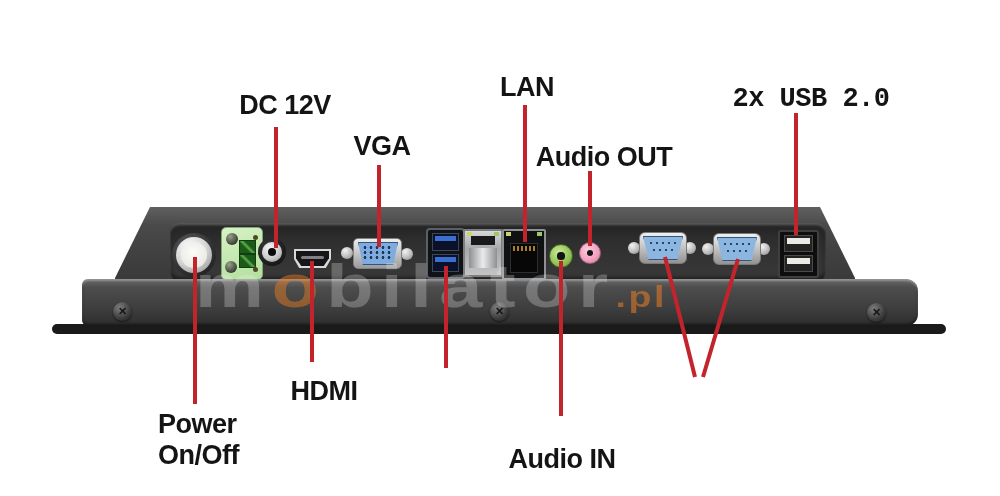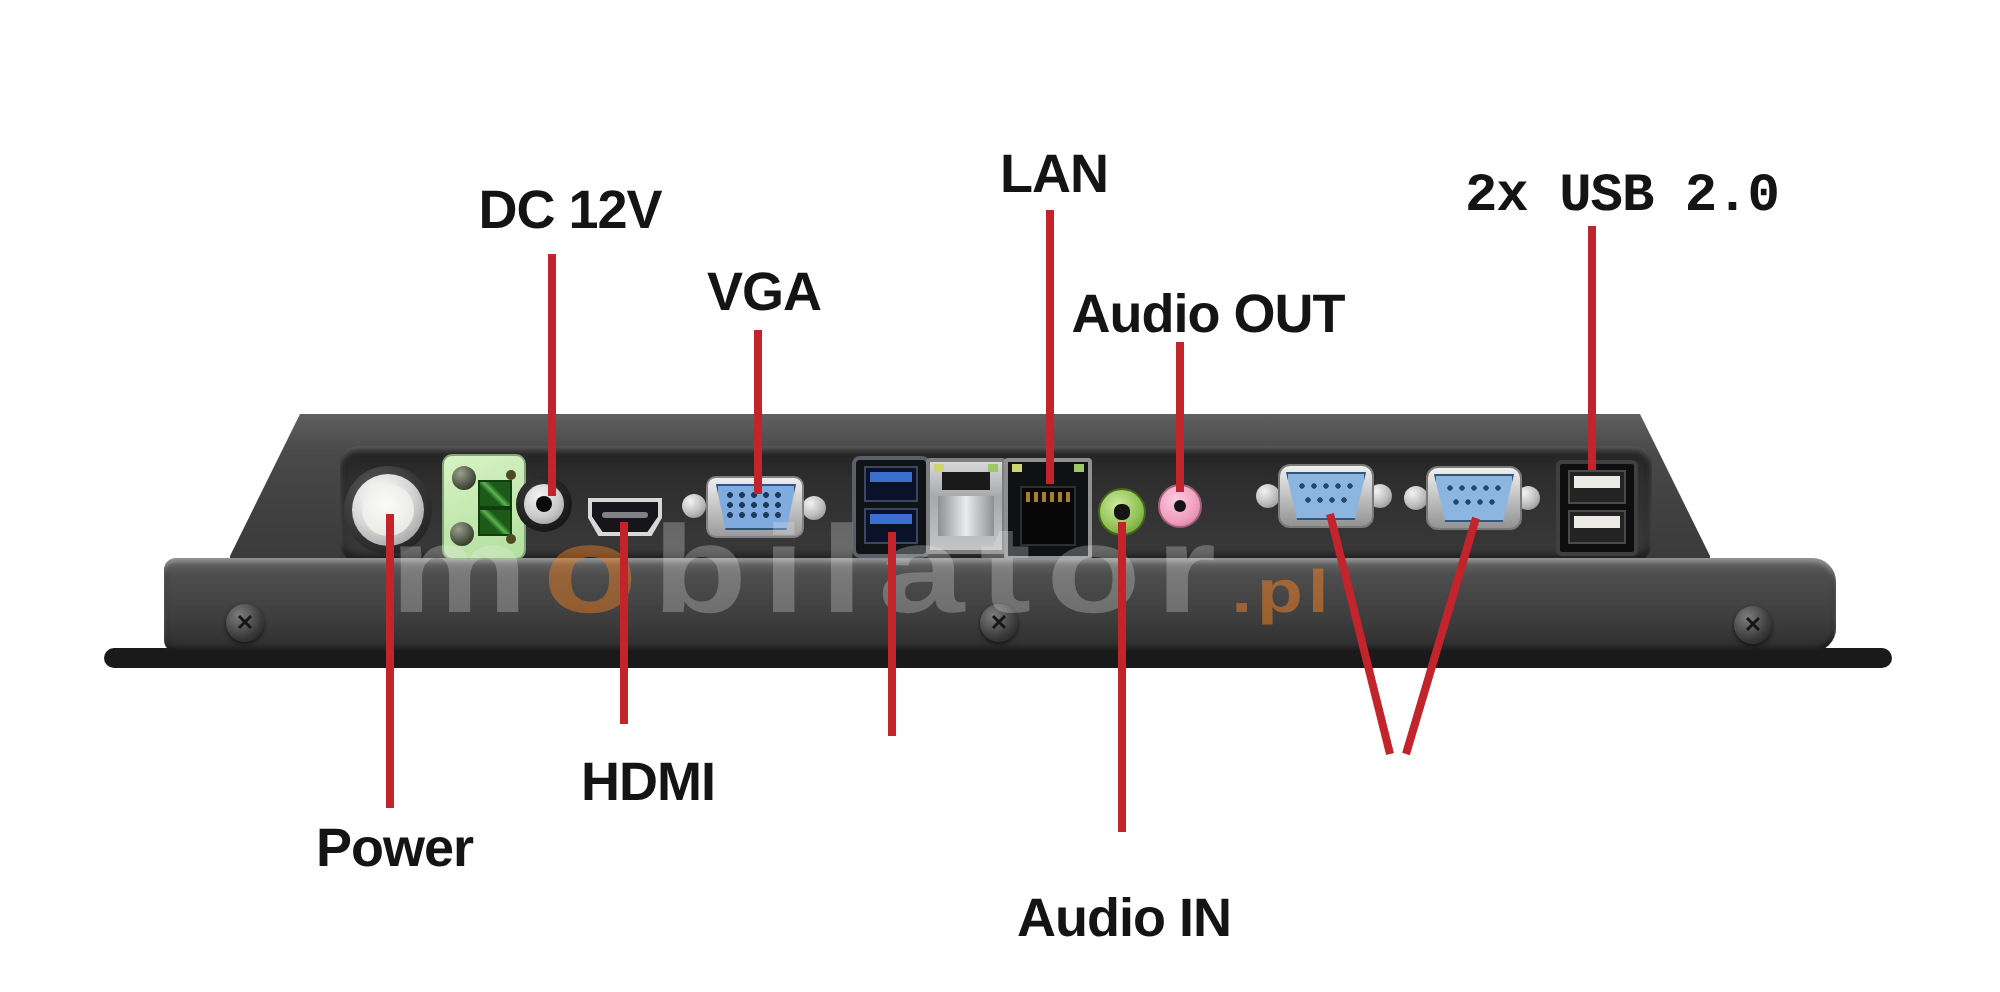--- a/index.html
+++ b/index.html
@@ -245,17 +245,18 @@
   </svg>
 
   <div class="lbl" style="left:285px;top:90px;">DC 12V</div>
   <div class="lbl" style="left:382px;top:131px;">VGA</div>
   <div class="lbl" style="left:527px;top:72px;">LAN</div>
   <div class="lbl" style="left:604px;top:142px;">Audio OUT</div>
   <div class="lbl" style="left:811px;top:84px;font-family:Liberation Mono, monospace;">2x USB 2.0</div>
 
   <div class="lbl left-align" style="left:158px;top:409px;">
     <div>Power</div>
+    <div>On/Off</div>
   </div>
   <div class="lbl" style="left:311px;top:376px;margin-left:13px;">HDMI</div>
   <div class="lbl" style="left:562px;top:444px;">Audio IN</div>
 
 </div>
 
 </body></html>

